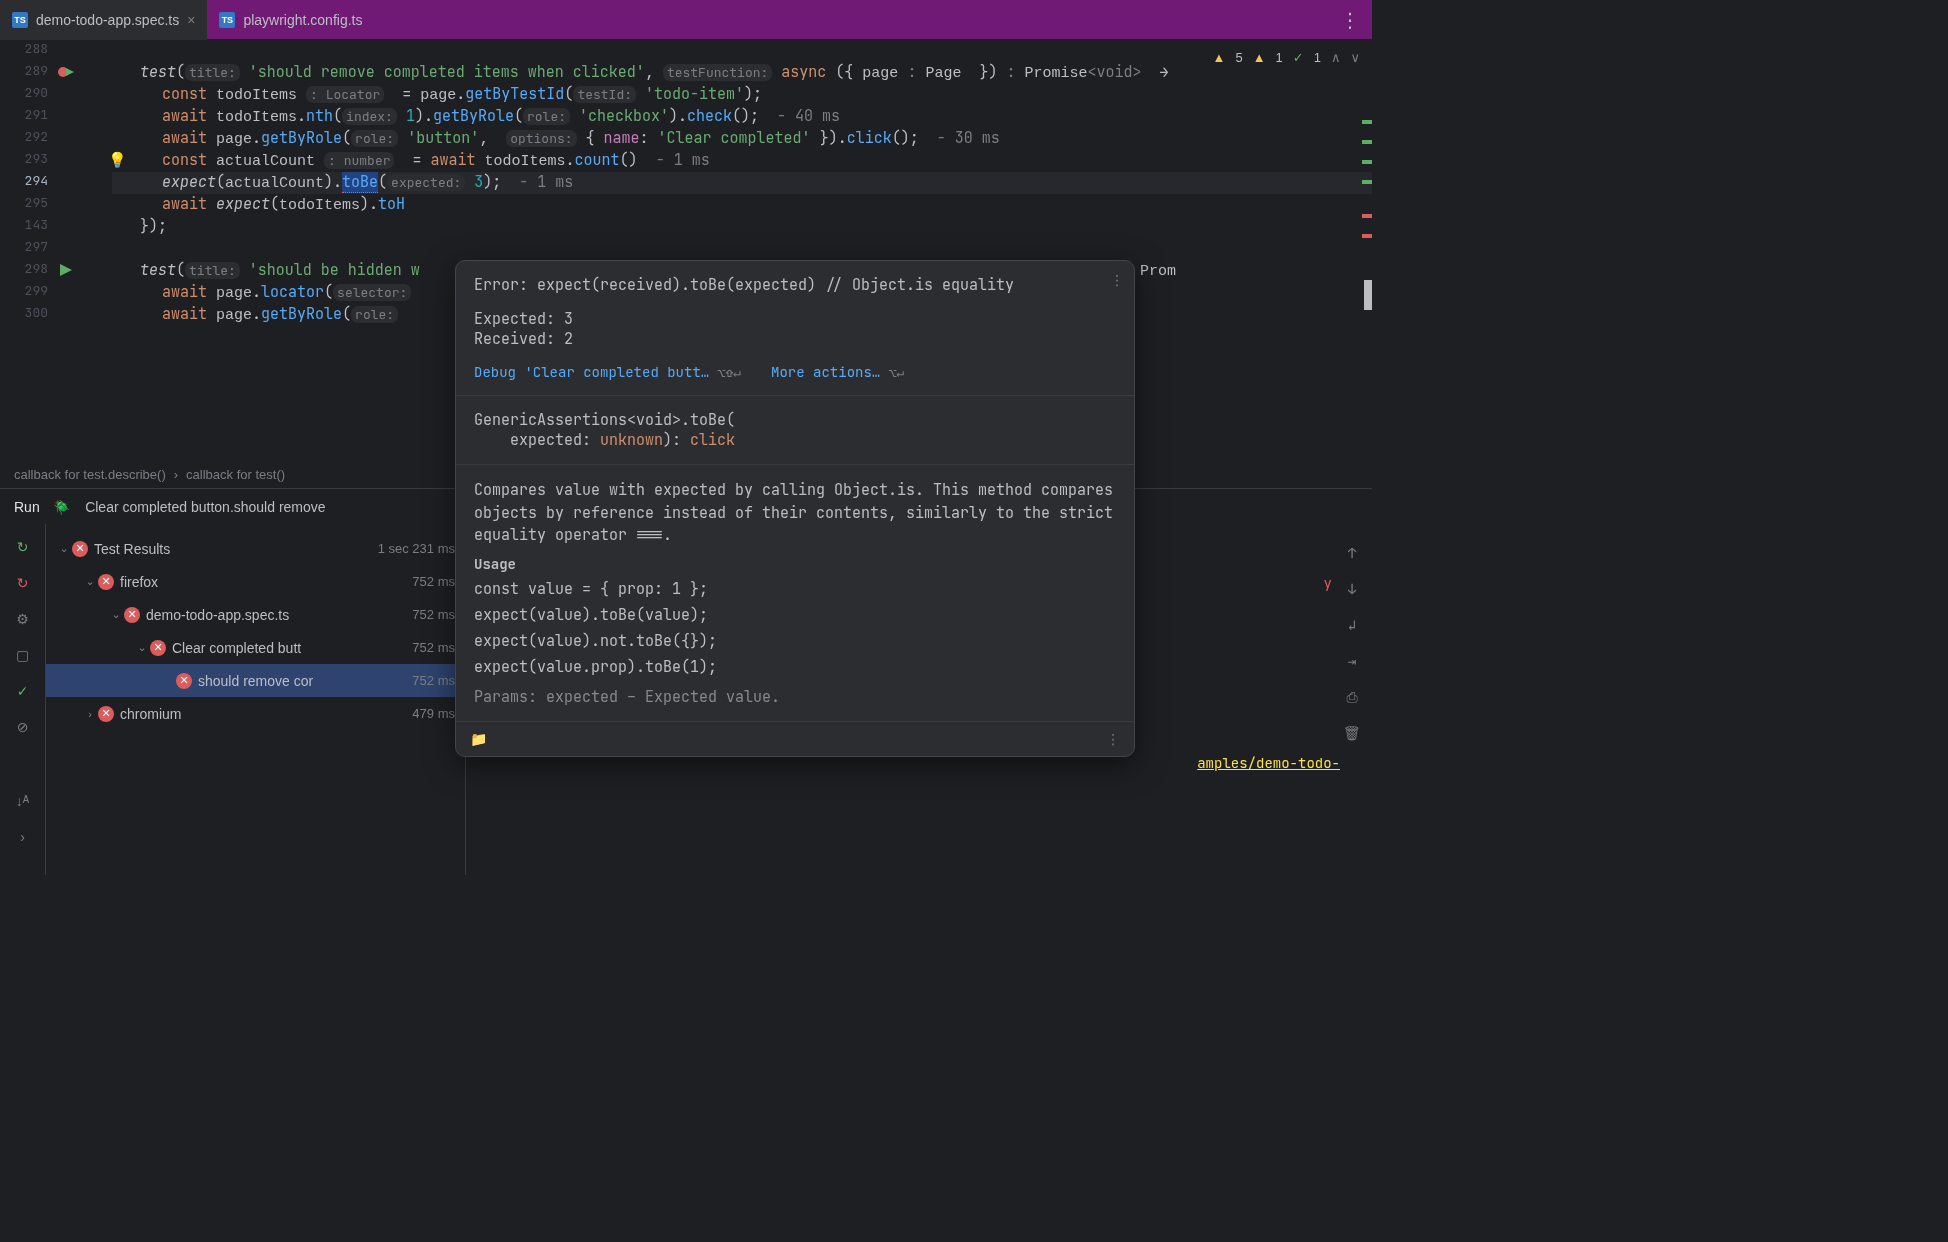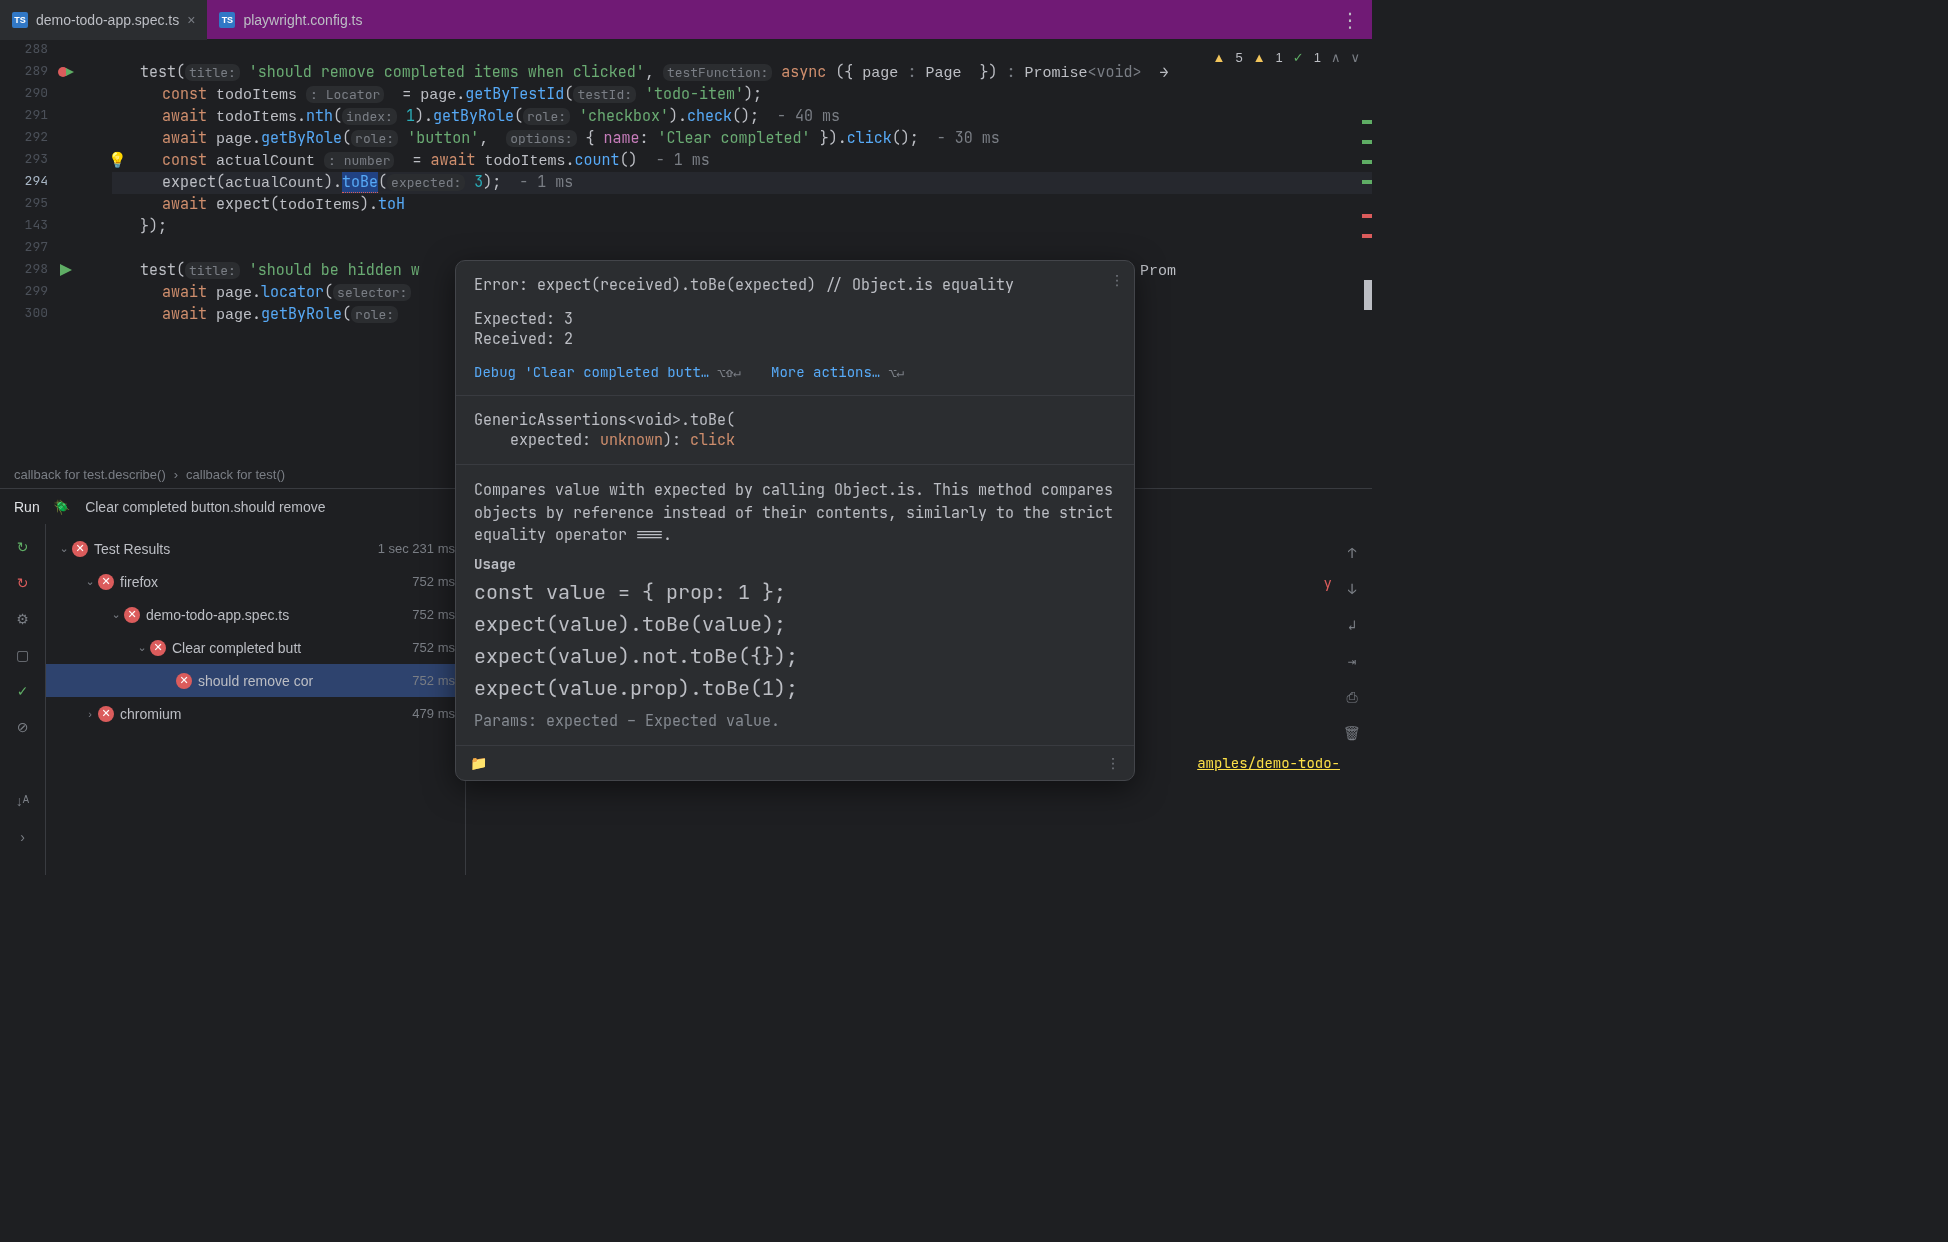--- a/index.html
+++ b/index.html
@@ -16,21 +16,21 @@
 
 
 .editor { position:relative; height:420px; overflow:hidden; }
 .gutter { position:absolute; left:0; top:0; width:112px; height:100%; }
 .gutter .ln { position:absolute; left:12px; color:#4b5059; font-size:13px; width:36px; text-align:right; }
 .gutter .ln.active { color:#a9b7c6; }
 .code { position:absolute; left:112px; top:0; right:0; height:100%; }
 .code .line { position:absolute; left:28px; white-space:pre; font-size:15px; }
 .code .hl-line { position:absolute; left:0; right:0; height:22px; background:#26282e; }
 .kw { color:#cf8e6d; }
-.fn { color:#bcbec4; }
+.fn { color:#bcbec4; font-style:italic; }
 .fn2 { color:#57aaf7; }
 .str { color:#6aab73; }
 .hint { color:#7a7e85; background:#2b2d30; padding:0 4px; border-radius:7px; font-size:13px; }
 .num { color:#2aacb8; }
 .id { color:#bcbec4;font-family:Liberation Mono, monospace; }
 .prop { color:#c77dbb; }
 .timing { color:#7a7e85; }
 .sel { background:#214283; }
 .underline-err { border-bottom:1px dotted #db5c5c; }
 
@@ -71,21 +71,21 @@
 .popup .sep { border-top:1px solid #393b40; }
 .popup .err { font-size:15px; white-space:pre; }
 .popup .links { display:flex; gap:30px; align-items:center; font-size:14px; }
 .popup .link { color:#57aaf7; cursor:pointer; }
 .popup .kbd { color:#7a7e85; font-size:13px; }
 .popup .sig { font-size:15px; white-space:pre; }
 .popup .sig .t1 { color:#bcbec4; }
 .popup .sig .t2 { color:#cf8e6d; }
 .popup .doc { font-size:15px; line-height:1.5; }
 .popup .usage { font-weight:bold; margin-top:8px; }
-.popup .codeex { margin-top:6px; font-size:20px; white-space:pre; }
+.popup .codeex { margin-top:6px; font-size:15px; white-space:pre; }
 .popup .params { color:#858a91; font-size:15px; margin-top:10px; }
 .popup .src { color:#858a91; font-size:15px; margin-top:4px; }
 .popup .foot { padding:8px 14px; display:flex; justify-content:space-between; align-items:center; color:#57aaf7; }
 .popup .more { position:absolute; right:10px; top:10px; color:#7a7e85; cursor:pointer; }
 
 .bulb { position:absolute; color:#f2c55c; font-size:15px; }
 .play-g { position:absolute; width:16px; height:16px; }
 </style>
 </head>
 <body>

